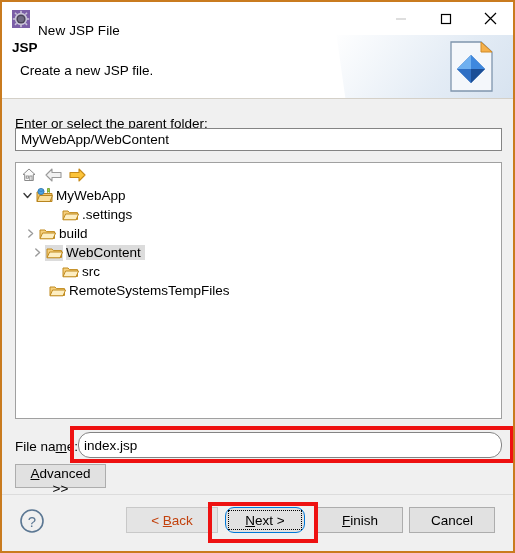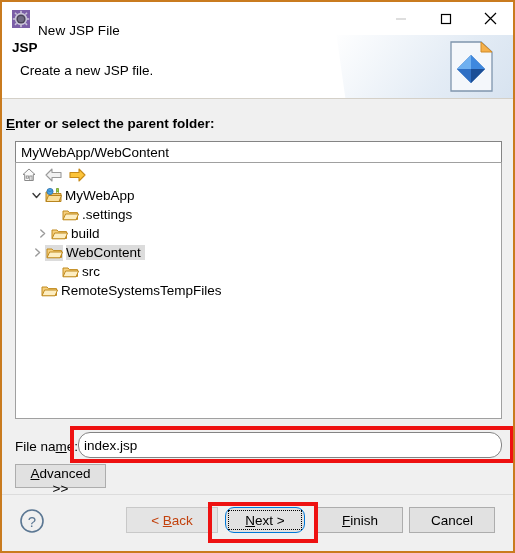--- a/index.html
+++ b/index.html
@@ -109,36 +109,36 @@
     width: 511px;
     height: 395px;
     background: #f0f0f0;
   }
 
   .field-label {
     position: absolute;
     font-size: 13.5px;
     color: #000000;
   }
-  .lbl-parent { left: 4px; top: 17px; font-weight: bold; }
+  .lbl-parent { left: 13px; top: 17px; }
   .lbl-parent u, .ul { text-decoration: underline; }
 
   .text-input {
     position: absolute;
     box-sizing: border-box;
     background: #ffffff;
     border: 1px solid #848484;
     font-family: "Liberation Sans", sans-serif;
     font-size: 13.5px;
     color: #000000;
     padding: 0 5px;
     outline: none;
   }
   .parent-input {
-    left: 13px; top: 42px;
+    left: 13px; top: 29px;
     width: 487px; height: 23px;
     line-height: 21px;
   }
 
   
   .tree-panel {
     position: absolute;
     left: 13px; top: 63px;
     width: 487px; height: 257px;
     box-sizing: border-box;
@@ -357,21 +357,21 @@
         </span>
         <span class="tb-icon">
           <svg width="17" height="14" viewBox="0 0 17 14">
             <path d="M10 1 L16 7 L10 13 V9.5 H1 V4.5 H10 Z" fill="#fcc43a" stroke="#c78a18" stroke-width="1.1" stroke-linejoin="round"></path>
           </svg>
         </span>
       </div>
 
       <div class="tree-items">
 
-        <div class="tree-row" style="padding-left:12px">
+        <div class="tree-row" style="padding-left:3px">
           <span class="twisty">
             <svg width="11" height="11" viewBox="0 0 11 11">
                 <path d="M2 3.5 L5.5 7.5 L9 3.5" stroke="#3a3a3a" stroke-width="1.4" fill="none" stroke-linecap="round" stroke-linejoin="round"></path>
               </svg>
           </span>
           <span class="ticon">
             <svg width="17" height="15" viewBox="0 0 17 15">
               <path d="M1 4 H6.5 L8 5.5 H16 V13.5 H1 Z" fill="#f2c467" stroke="#b8851f" stroke-width="1"></path>
               <path d="M1 13.5 L3.5 7.5 H16.5 L14 13.5 Z" fill="#fadf9c" stroke="#b8851f" stroke-width="1"></path>
               <circle cx="5" cy="3.5" r="3.1" fill="#4ba3e3" stroke="#2a6fa8" stroke-width="0.8"></circle>
@@ -386,21 +386,21 @@
           <span class="twisty"></span>
           <span class="ticon">
             <svg width="17" height="14" viewBox="0 0 17 14">
               <path d="M1 3 H6 L7.4 4.6 H15.5 V11.5 H1 Z" fill="#f6d07e" stroke="#c08a1e" stroke-width="1"></path>
               <path d="M1 11.8 L3.6 6 H16.6 L14 11.8 Z" fill="#fdeec2" stroke="#c08a1e" stroke-width="1"></path>
             </svg>
           </span>
           <span class="tlabel">.settings</span>
         </div>
 
-        <div class="tree-row" style="padding-left:18px">
+        <div class="tree-row" style="padding-left:6px">
           <span class="twisty">
             <svg width="11" height="11" viewBox="0 0 11 11">
                 <path d="M3.8 2 L7.6 5.5 L3.8 9" stroke="#9a9a9a" stroke-width="1.4" fill="none" stroke-linecap="round" stroke-linejoin="round"></path>
               </svg>
           </span>
           <span class="ticon">
             <svg width="17" height="14" viewBox="0 0 17 14">
               <path d="M1 3 H6 L7.4 4.6 H15.5 V11.5 H1 Z" fill="#f6d07e" stroke="#c08a1e" stroke-width="1"></path>
               <path d="M1 11.8 L3.6 6 H16.6 L14 11.8 Z" fill="#fdeec2" stroke="#c08a1e" stroke-width="1"></path>
             </svg>
@@ -427,21 +427,21 @@
           <span class="twisty"></span>
           <span class="ticon">
             <svg width="17" height="14" viewBox="0 0 17 14">
               <path d="M1 3 H6 L7.4 4.6 H15.5 V11.5 H1 Z" fill="#f6d07e" stroke="#c08a1e" stroke-width="1"></path>
               <path d="M1 11.8 L3.6 6 H16.6 L14 11.8 Z" fill="#fdeec2" stroke="#c08a1e" stroke-width="1"></path>
             </svg>
           </span>
           <span class="tlabel">src</span>
         </div>
 
-        <div class="tree-row" style="padding-left:24px">
+        <div class="tree-row" style="padding-left:32px">
           <span class="ticon">
             <svg width="17" height="14" viewBox="0 0 17 14">
               <path d="M1 3 H6 L7.4 4.6 H15.5 V11.5 H1 Z" fill="#f6d07e" stroke="#c08a1e" stroke-width="1"></path>
               <path d="M1 11.8 L3.6 6 H16.6 L14 11.8 Z" fill="#fdeec2" stroke="#c08a1e" stroke-width="1"></path>
             </svg>
           </span>
           <span class="tlabel">RemoteSystemsTempFiles</span>
         </div>
 
       </div>

